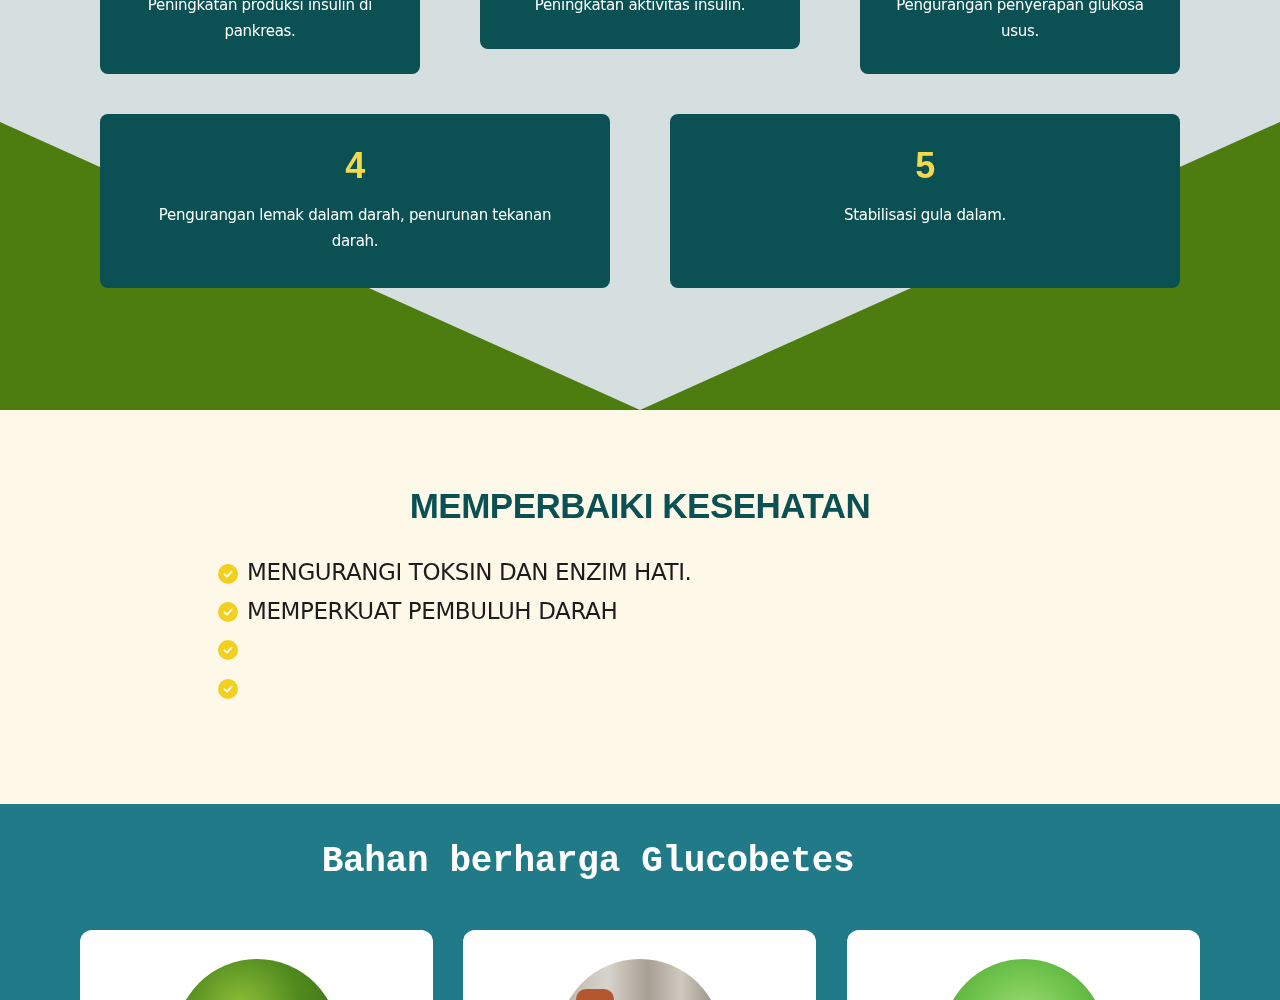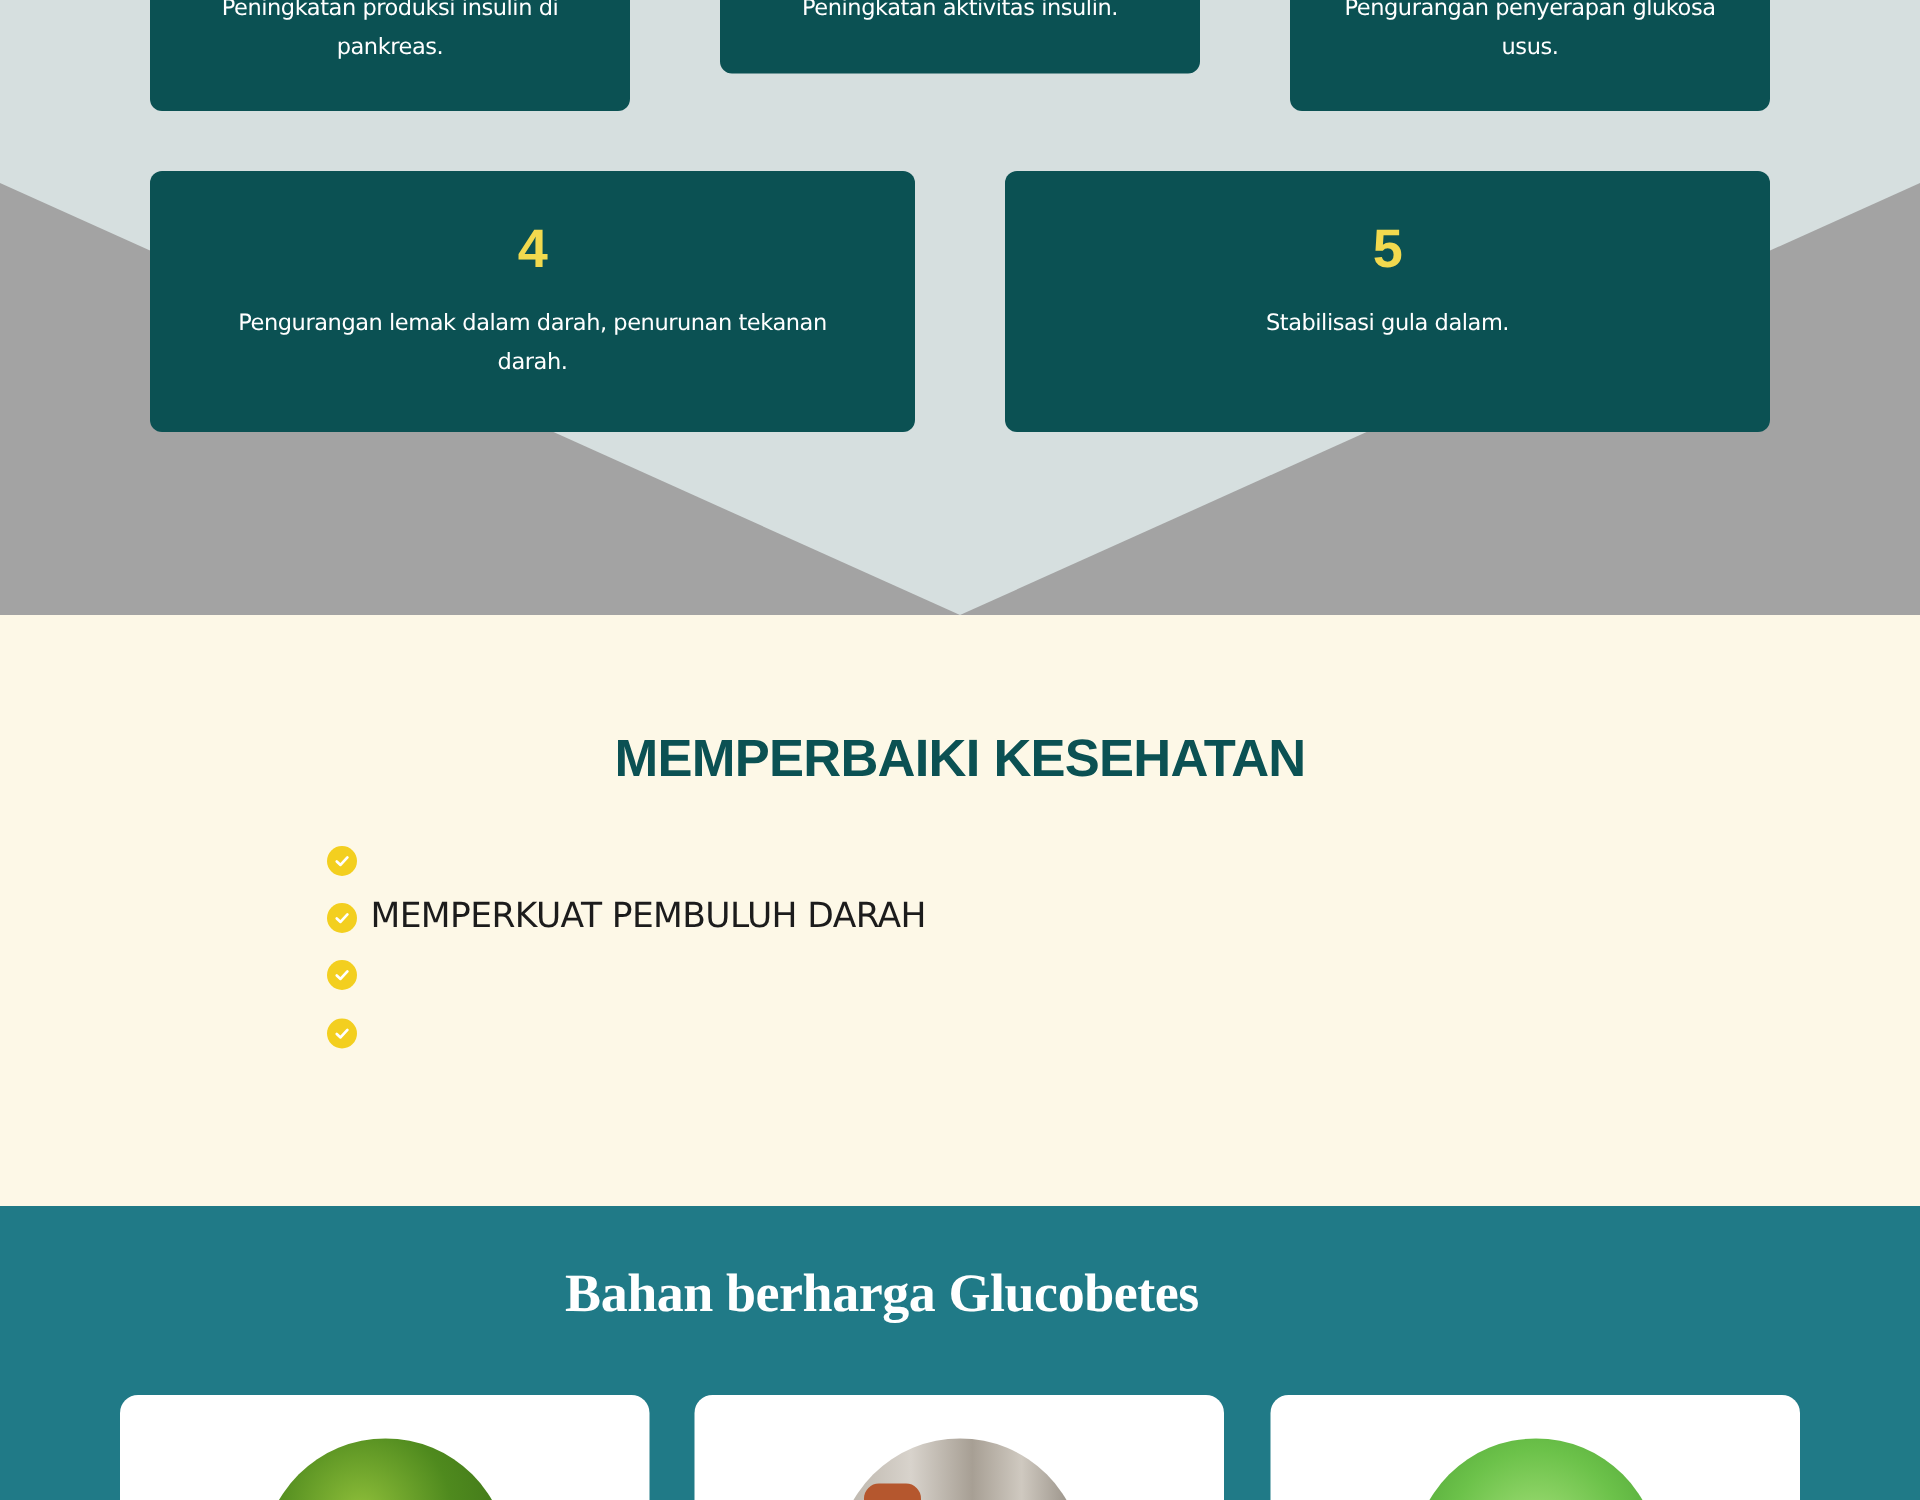--- a/index.html
+++ b/index.html
@@ -1,19 +1,19 @@
 <!DOCTYPE html>
 <html><head>
 <meta charset="utf-8">
 <style>
   * { box-sizing: border-box; margin: 0; padding: 0; }
   html, body { width: 1280px; height: 1000px; overflow: hidden; background: #ffffff; }
   body { font-family: "Liberation Sans", sans-serif; position: relative; }
 
-  .benefits-section { position: absolute; left: 0; top: 0; width: 1280px; height: 410px; background: #a3a3a3; }
+  .benefits-section { position: absolute; left: 0; top: 0; width: 1280px; height: 410px; background: #4d7c0f; }
   .bg-shape { position: absolute; left: 0; top: 0; width: 1280px; height: 410px; }
 
   .card {
     position: absolute;
     background: #0b5153;
     border-radius: 8px;
     color: #ffffff;
     text-align: center;
     font-family: "DejaVu Sans", sans-serif;
     font-size: 15px;
@@ -57,21 +57,21 @@
     background: #f3cf1f; margin-right: 9px; margin-top: 3px; flex-shrink: 0;
   }
   .check svg { width: 12px; height: 12px; }
 
   .ingredients-section {
     position: absolute; left: 0; top: 804px; width: 1280px; height: 196px;
     background: #207a87;
   }
   .ingredients-title {
     position: absolute; top: 36px; left: 0; width: 1176px; text-align: center;
-    color: #ffffff; font-family: Liberation Serif, serif;
+    color: #ffffff; font-family: Liberation Mono, monospace;
     font-size: 36px; line-height: 44px; letter-spacing: -0.3px;
   }
   .ingredients-title b { font-weight: bold; }
   .ing-card {
     position: absolute; top: 126px; width: 353px; height: 120px;
     background: #ffffff; border-radius: 12px; overflow: hidden;
   }
   .ing-img {
     position: absolute; top: 29px; width: 164px; height: 164px; border-radius: 50%;
     left: 50%; margin-left: -82px;
@@ -114,20 +114,21 @@
 
 <section class="health-section">
   <h2 class="health-title">MEMPERBAIKI KESEHATAN</h2>
   <ul class="health-list">
     <li>
       <span class="check">
           <svg viewBox="0 0 12 12">
             <path d="M2.5 6.3 L5 8.6 L9.6 3.6" fill="none" stroke="#ffffff" stroke-width="1.8" stroke-linecap="round" stroke-linejoin="round"></path>
           </svg>
         </span>
+      <span>MENGURANGI TOKSIN DAN ENZIM HATI.</span>
     </li>
     <li>
       <span class="check">
           <svg viewBox="0 0 12 12">
             <path d="M2.5 6.3 L5 8.6 L9.6 3.6" fill="none" stroke="#ffffff" stroke-width="1.8" stroke-linecap="round" stroke-linejoin="round"></path>
           </svg>
         </span>
       <span>MEMPERKUAT PEMBULUH DARAH</span>
     </li>
     <li>

